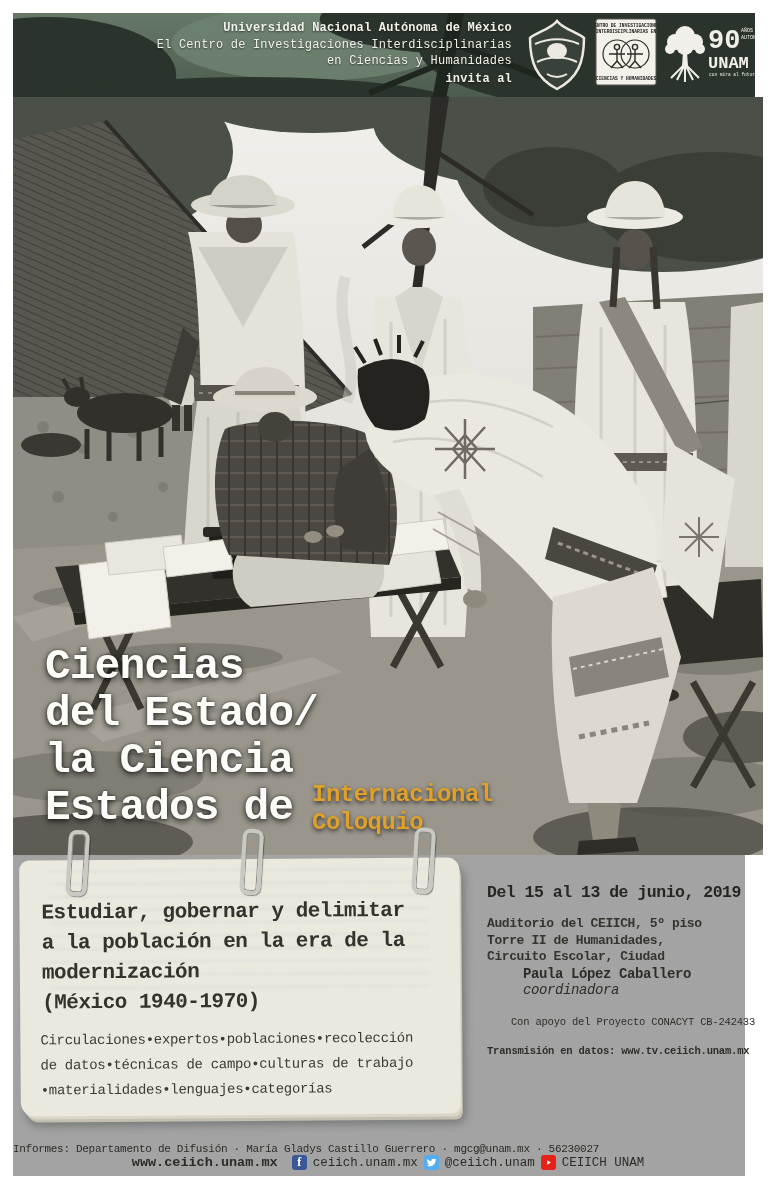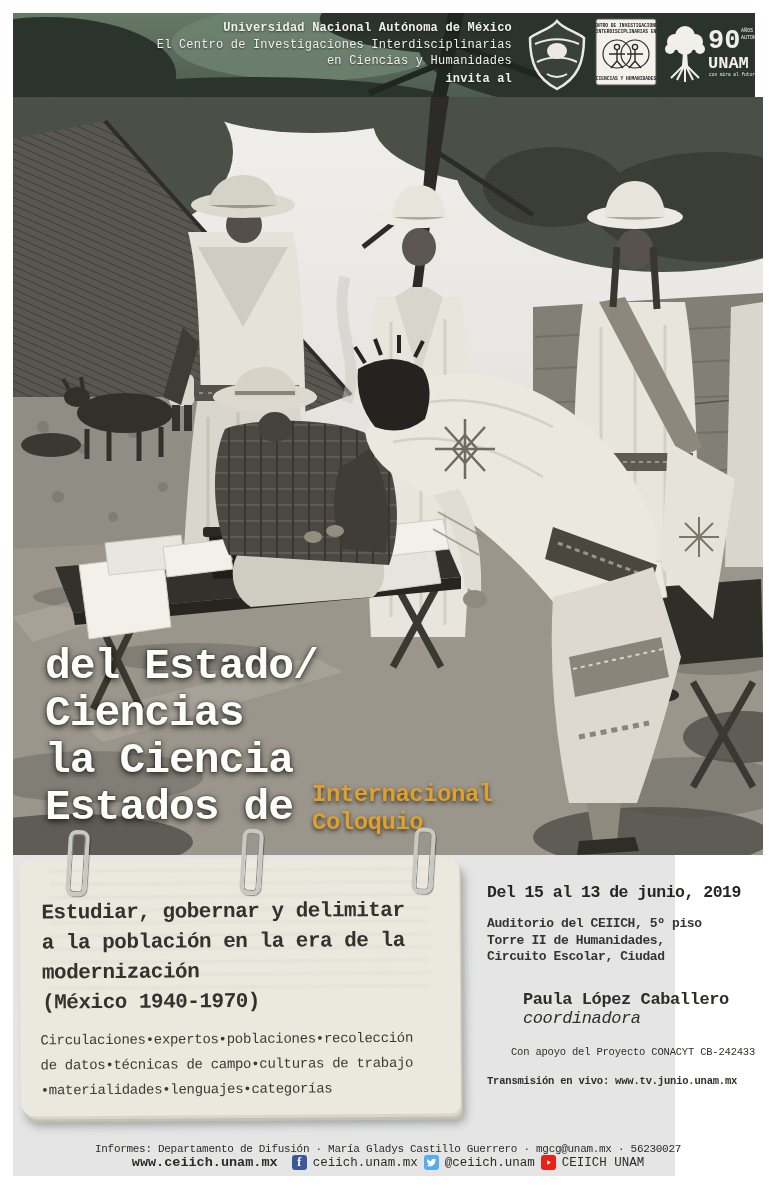--- a/index.html
+++ b/index.html
@@ -23,45 +23,45 @@
   
   .photo{position:absolute;left:0;top:84px;width:750px;height:758px;overflow:hidden;background:#d8d7d2;}
   .photo svg.scene{position:absolute;left:0;top:0;width:100%;height:100%;}
   .title{position:absolute;left:32px;top:546px;color:#fdfdfa;font-weight:bold;
          font-size:43px;line-height:47px;letter-spacing:-1px;
          text-shadow:0 2px 6px rgba(0,0,0,.8),0 0 2px rgba(0,0,0,.6);}
   .subtitle{position:absolute;left:299px;top:684px;font-weight:bold;font-size:24px;line-height:28px;
             letter-spacing:-.5px;text-shadow:0 2px 4px rgba(0,0,0,.7);}
 
   
-  .info{position:absolute;left:0;top:842px;width:662px;height:321px;background:#e5e5e5;}
+  .info{position:absolute;left:0;top:842px;width:732px;height:321px;background:#a3a3a3;}
   .notepad{position:absolute;left:7px;top:4px;width:440px;height:256px;background:#ebe8dd;
            border-radius:10px 12px 9px 14px;transform:rotate(-.4deg);
            box-shadow:2px 4px 0 -1px #d9d5c7,4px 8px 0 -2px #c4c0b1,5px 10px 8px rgba(40,50,42,.35);}
   .notepad .ghost{position:absolute;left:30px;top:10px;right:30px;height:120px;opacity:.5;
      background:repeating-linear-gradient(180deg,rgba(110,140,180,.16) 0 2px,transparent 2px 13px);
      filter:blur(1px);}
   .ring{position:absolute;top:-30px;width:13px;height:58px;border:4px solid #c9c9c4;
         border-radius:8px;background:transparent;box-shadow:inset 0 0 0 1px #8b8b86,1px 1px 1px rgba(0,0,0,.4);
         transform:rotate(4deg);}
   .ring.r1{left:48px;} .ring.r2{left:222px;} .ring.r3{left:394px;}
   .pad-heading{position:absolute;left:22px;top:38px;width:402px;font-weight:bold;
                font-size:21px;line-height:30px;color:#33332e;letter-spacing:-.5px;}
   .pad-keywords{position:absolute;left:20px;top:168px;width:408px;
                 font-size:14px;line-height:25px;color:#3b3b35;letter-spacing:-.3px;}
 
   .rightcol{position:absolute;left:474px;top:28px;width:272px;color:#2e2e29;}
   .date{font-size:16.5px;font-weight:bold;letter-spacing:-.5px;color:#262622;}
   .venue{margin-top:14px;font-size:13px;line-height:16.5px;font-weight:bold;color:#35352f;letter-spacing:-.4px;}
-  .coord{margin-top:24px;font-size:17px;font-weight:bold;letter-spacing:-.4px;padding-left:36px;}
+  .coord{font-size:14px;font-weight:bold;letter-spacing:-.4px;padding-left:36px;}
   .coord .role{font-style:italic;font-weight:normal;}
   .support{margin-top:18px;font-size:10.5px;letter-spacing:-.2px;margin-left:24px;}
   .stream{margin-top:17px;font-size:10.5px;font-weight:bold;letter-spacing:-.2px;}
 
-  .footer{position:absolute;left:0;top:288px;width:750px;text-align:center;color:#2c2c27;}
+  .footer{position:absolute;left:0;top:288px;width:750px;text-align:left;color:#2c2c27;}
   .foot1{font-size:11px;letter-spacing:-.3px;}
   .foot2{font-size:12.5px;display:flex;justify-content:center;align-items:center;gap:6px;}
   .foot2 .site{font-weight:bold;font-size:13.5px;margin-right:8px;}
   .sicon{display:inline-flex;width:15px;height:15px;border-radius:3px;align-items:center;justify-content:center;flex:none;}
   .fb{background:#3b5998;color:#fff;font-weight:bold;font-size:12px;font-family:"Liberation Serif",serif;}
   .tw{background:#55acee;}
   .yt{background:#e62117;}
 </style>
 </head>
 <body>
@@ -364,22 +364,22 @@
         <g stroke="#7a766c" stroke-width="2" fill="none">
           <path d="M686,420 L686,460 M666,440 L706,440 M672,426 L700,454 M700,426 L672,454"></path>
         </g>
 
         <path d="M574,706 L608,706 L604,744 L580,744 Z" fill="#8f8a7e"></path>
         <path d="M566,744 L622,740 L626,754 L564,758 Z" fill="#2e2d28"></path>
       </g>
     </svg>
 
     <div class="title">
+      <div>Ciencias</div>
       <div>del Estado/</div>
-      <div>Ciencias</div>
       <div>la Ciencia</div>
       <div>Estados de</div>
     </div>
     <div class="subtitle" style="color:#dfa02c;">
       <div>Internacional</div>
       <div>Coloquio</div>
     </div>
   </div>
 
   <div class="info">
@@ -404,21 +404,21 @@
 
     <div class="rightcol">
       <div class="date">Del 15 al 13 de junio, 2019</div>
       <div class="venue">
         <div>Auditorio del CEIICH, 5º piso</div>
         <div>Torre II de Humanidades,</div>
         <div>Circuito Escolar, Ciudad</div>
       </div>
       <div class="coord"><span>Paula López Caballero </span><span class="role">coordinadora</span></div>
       <div class="support">Con apoyo del Proyecto CONACYT CB-242433</div>
-      <div class="stream">Transmisión en vivo: www.tv.junio.unam.mx</div>
+      <div class="stream">Transmisión en datos: www.tv.ceiich.unam.mx</div>
     </div>
 
     <div class="footer">
       <div class="foot1">Informes: Departamento de Difusión · María Gladys Castillo Guerrero · mgcg@unam.mx · 56230027</div>
       <div class="foot2">
         <span class="site">www.ceiich.unam.mx</span>
         <span class="sicon fb">
               <span>f</span>
             </span>
         <span>ceiich.unam.mx</span>

